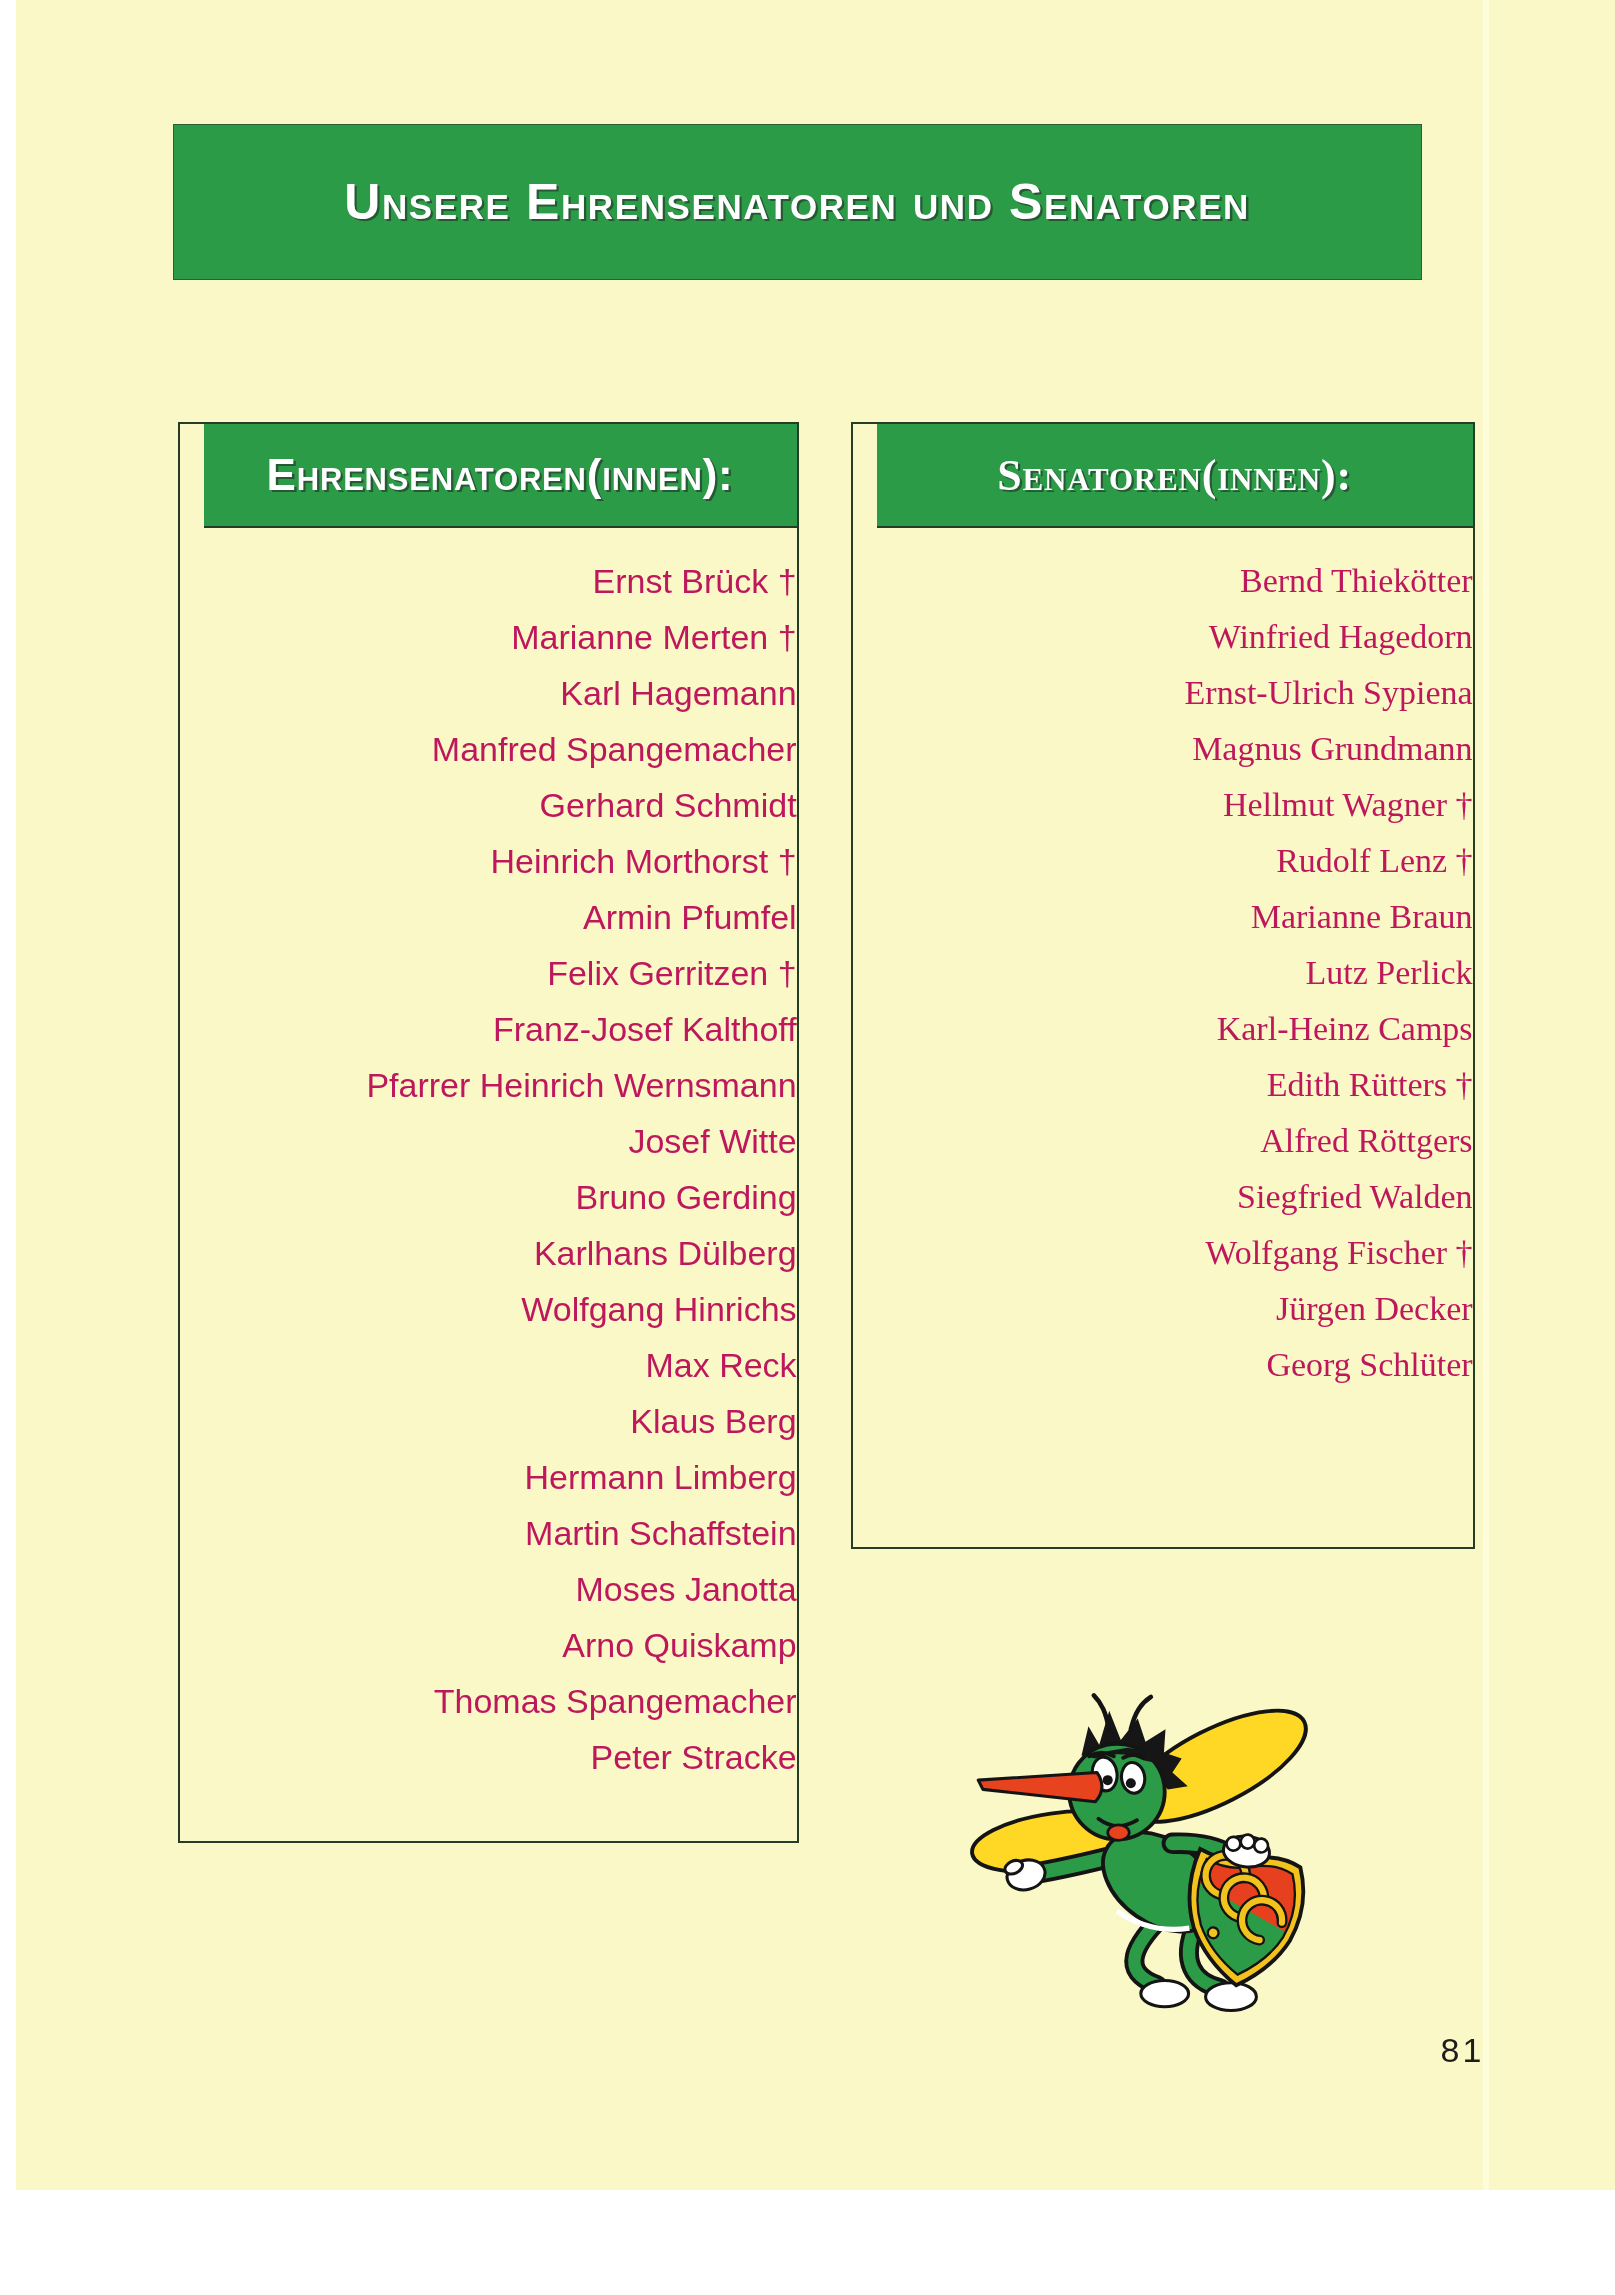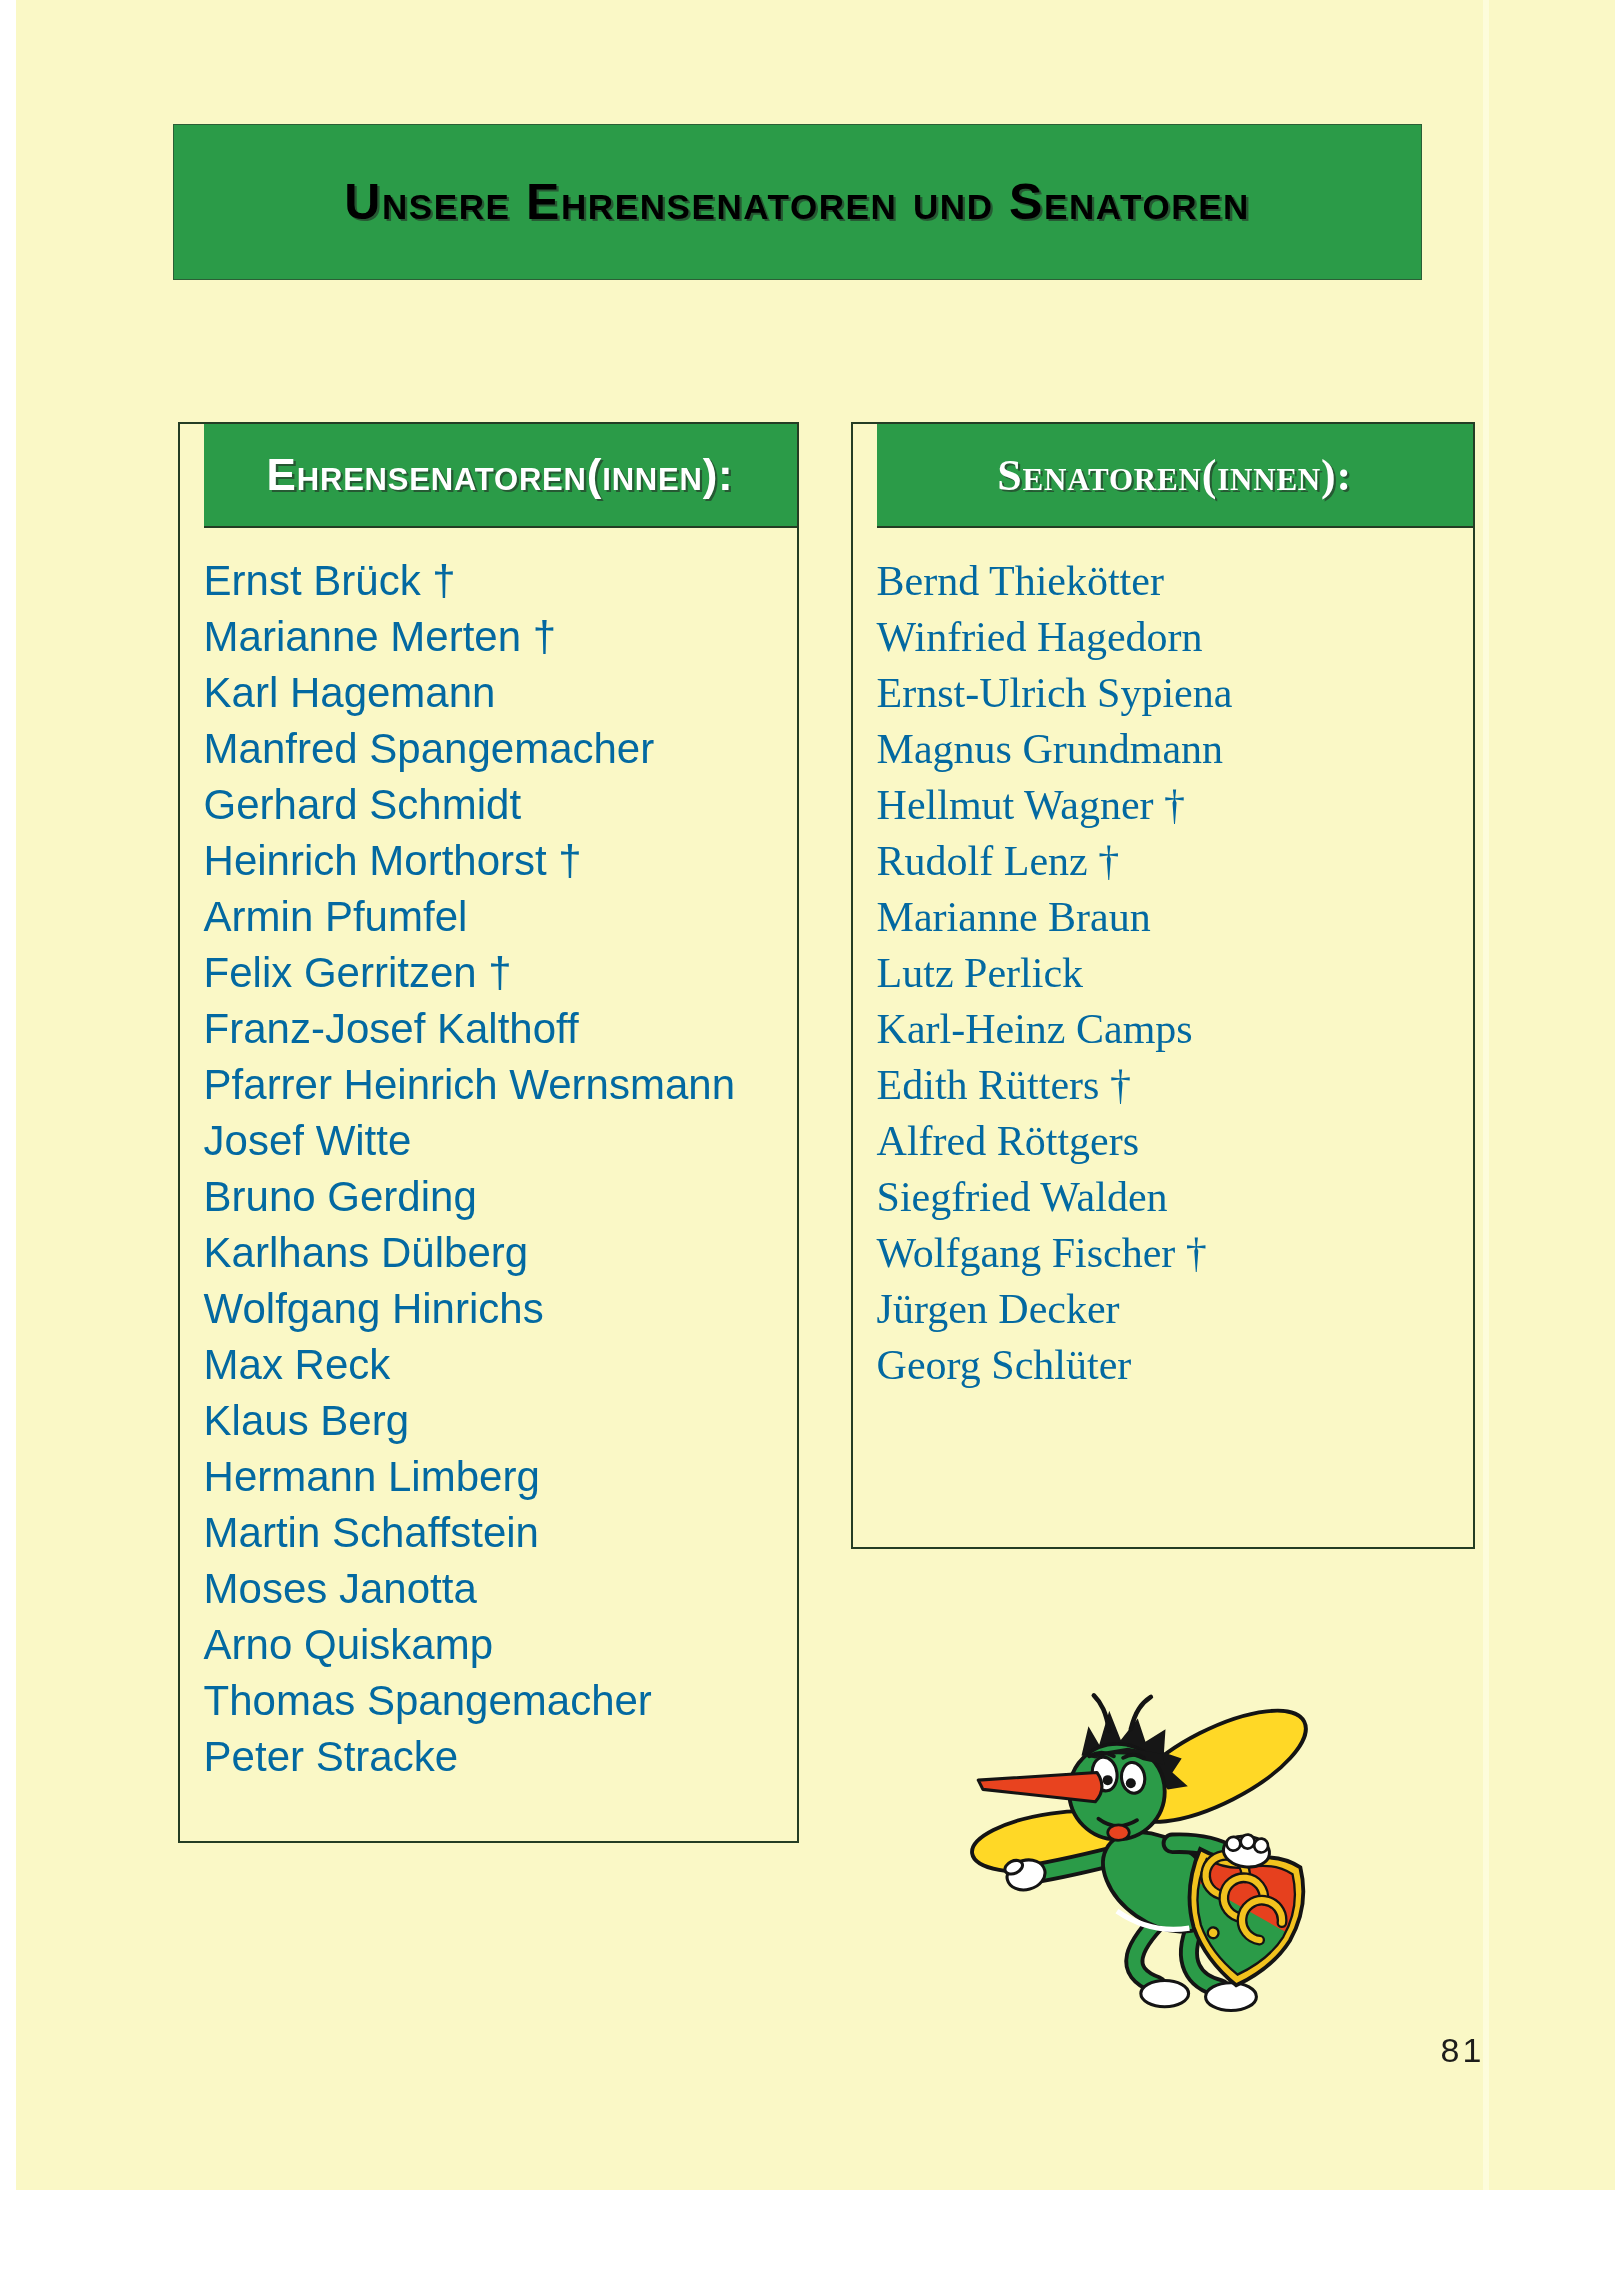--- a/index.html
+++ b/index.html
@@ -25,21 +25,21 @@
     width:1247px;height:154px;
     background:#2B9B48;
     border:1.6px solid rgba(45,45,40,0.55);
     display:flex;align-items:center;justify-content:center;
   }
   .banner span{
     font-variant:small-caps;
     font-weight:bold;
     font-size:50px;
     letter-spacing:1.6px;
-    color:#000000;
+    color:#ffffff;
     text-shadow:2.3px 2.3px 0 rgba(35,35,35,0.55);
     white-space:nowrap;
   }
   .column{
     position:absolute;
     border:2.3px solid #243D24;
     background:#FAF8C6;
     padding-left:24px;
   }
   .col-left{left:162px;top:422px;width:593px;height:1417px;}
@@ -56,23 +56,23 @@
     font-size:44px;
     letter-spacing:0.8px;
     color:#ffffff;
     text-shadow:2.3px 2.3px 0 rgba(35,35,35,0.55);
     white-space:nowrap;
   }
   .names{padding-top:25px;}
   .name-row{
     height:56px;
     line-height:56px;
-    text-align:left;
-    font-size:42px;
-    color:#0369a1;
+    text-align:right;
+    font-size:34px;
+    color:#be185d;
     white-space:nowrap;
   }
   .pagenum{
     position:absolute;left:1425px;top:2031px;
     font-size:34px;color:#1d1d1b;
     letter-spacing:3.1px;
   }
   .mascot{
     position:absolute;left:945px;top:1680px;
     width:372px;height:339px;

